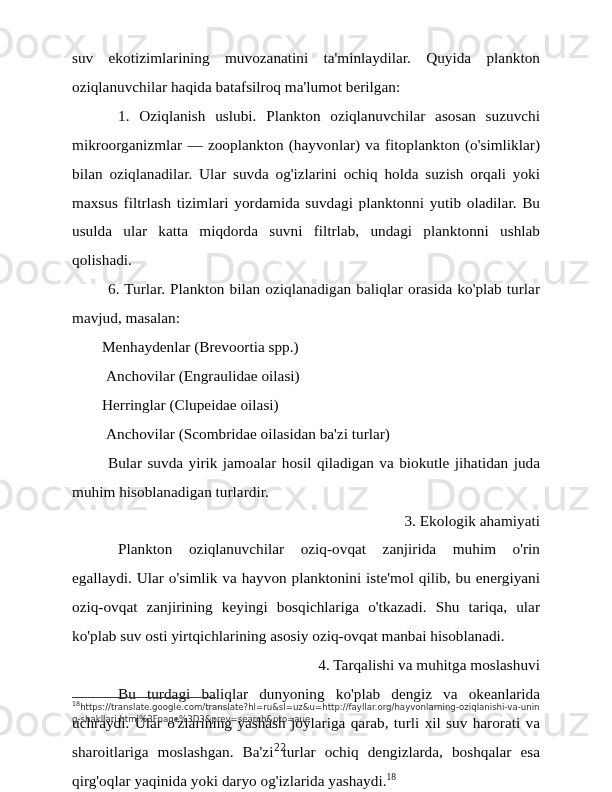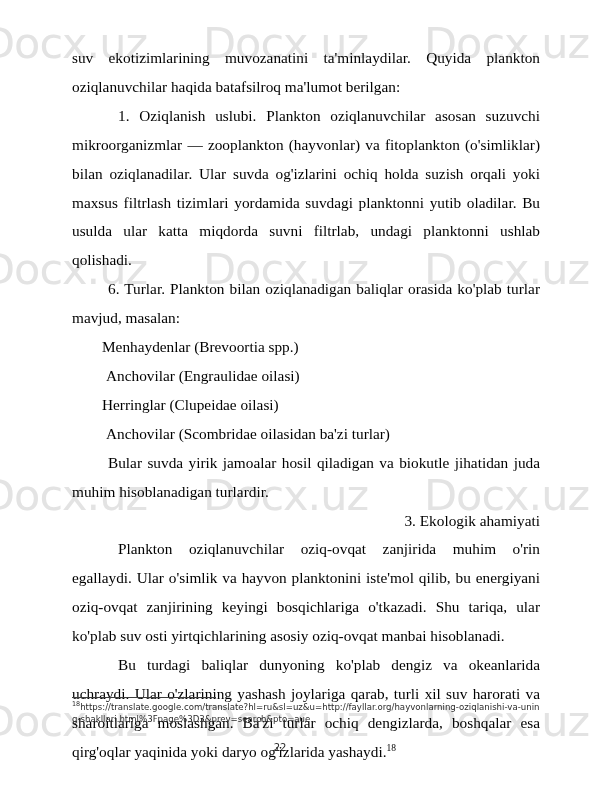--- a/index.html
+++ b/index.html
@@ -162,20 +162,21 @@
     <p class="list-item tight">Anchovilar (Engraulidae oilasi)</p>
     <p class="list-item">Herringlar (Clupeidae oilasi)</p>
     <p class="list-item tight">Anchovilar (Scombridae oilasidan ba'zi turlar)</p>
 
     <p class="indent">Bular suvda yirik jamoalar hosil qiladigan va biokutle jihatidan juda muhim hisoblanadigan turlardir.</p>
 
     <p class="heading-line">3. Ekologik ahamiyati</p>
 
     <p class="indent-wide">Plankton oziqlanuvchilar oziq-ovqat zanjirida muhim o'rin egallaydi. Ular o'simlik va hayvon planktonini iste'mol qilib, bu energiyani oziq-ovqat zanjirining keyingi bosqichlariga o'tkazadi. Shu tariqa, ular ko'plab suv osti yirtqichlarining asosiy oziq-ovqat manbai hisoblanadi.</p>
 
+    <p class="heading-line">4. Tarqalishi va muhitga moslashuvi</p>
 
     <p class="indent-wide"><span>Bu turdagi baliqlar dunyoning ko'plab dengiz va okeanlarida uchraydi. Ular o'zlarining yashash joylariga qarab, turli xil suv harorati va sharoitlariga moslashgan. Ba'zi turlar ochiq dengizlarda, boshqalar esa qirg'oqlar yaqinida yoki daryo og'izlarida yashaydi.</span><sup>18</sup></p>
 
   </div>
 
   <div class="footnote-area">
     <div class="footnote-rule"></div>
     <p class="footnote-text"><sup>18</sup><span>https://translate.google.com/translate?hl=ru&amp;sl=uz&amp;u=http://fayllar.org/hayvonlarning-oziqlanishi-va-uning-shakllari.html%3Fpage%3D3&amp;prev=search&amp;pto=aue</span></p>
   </div>
 

